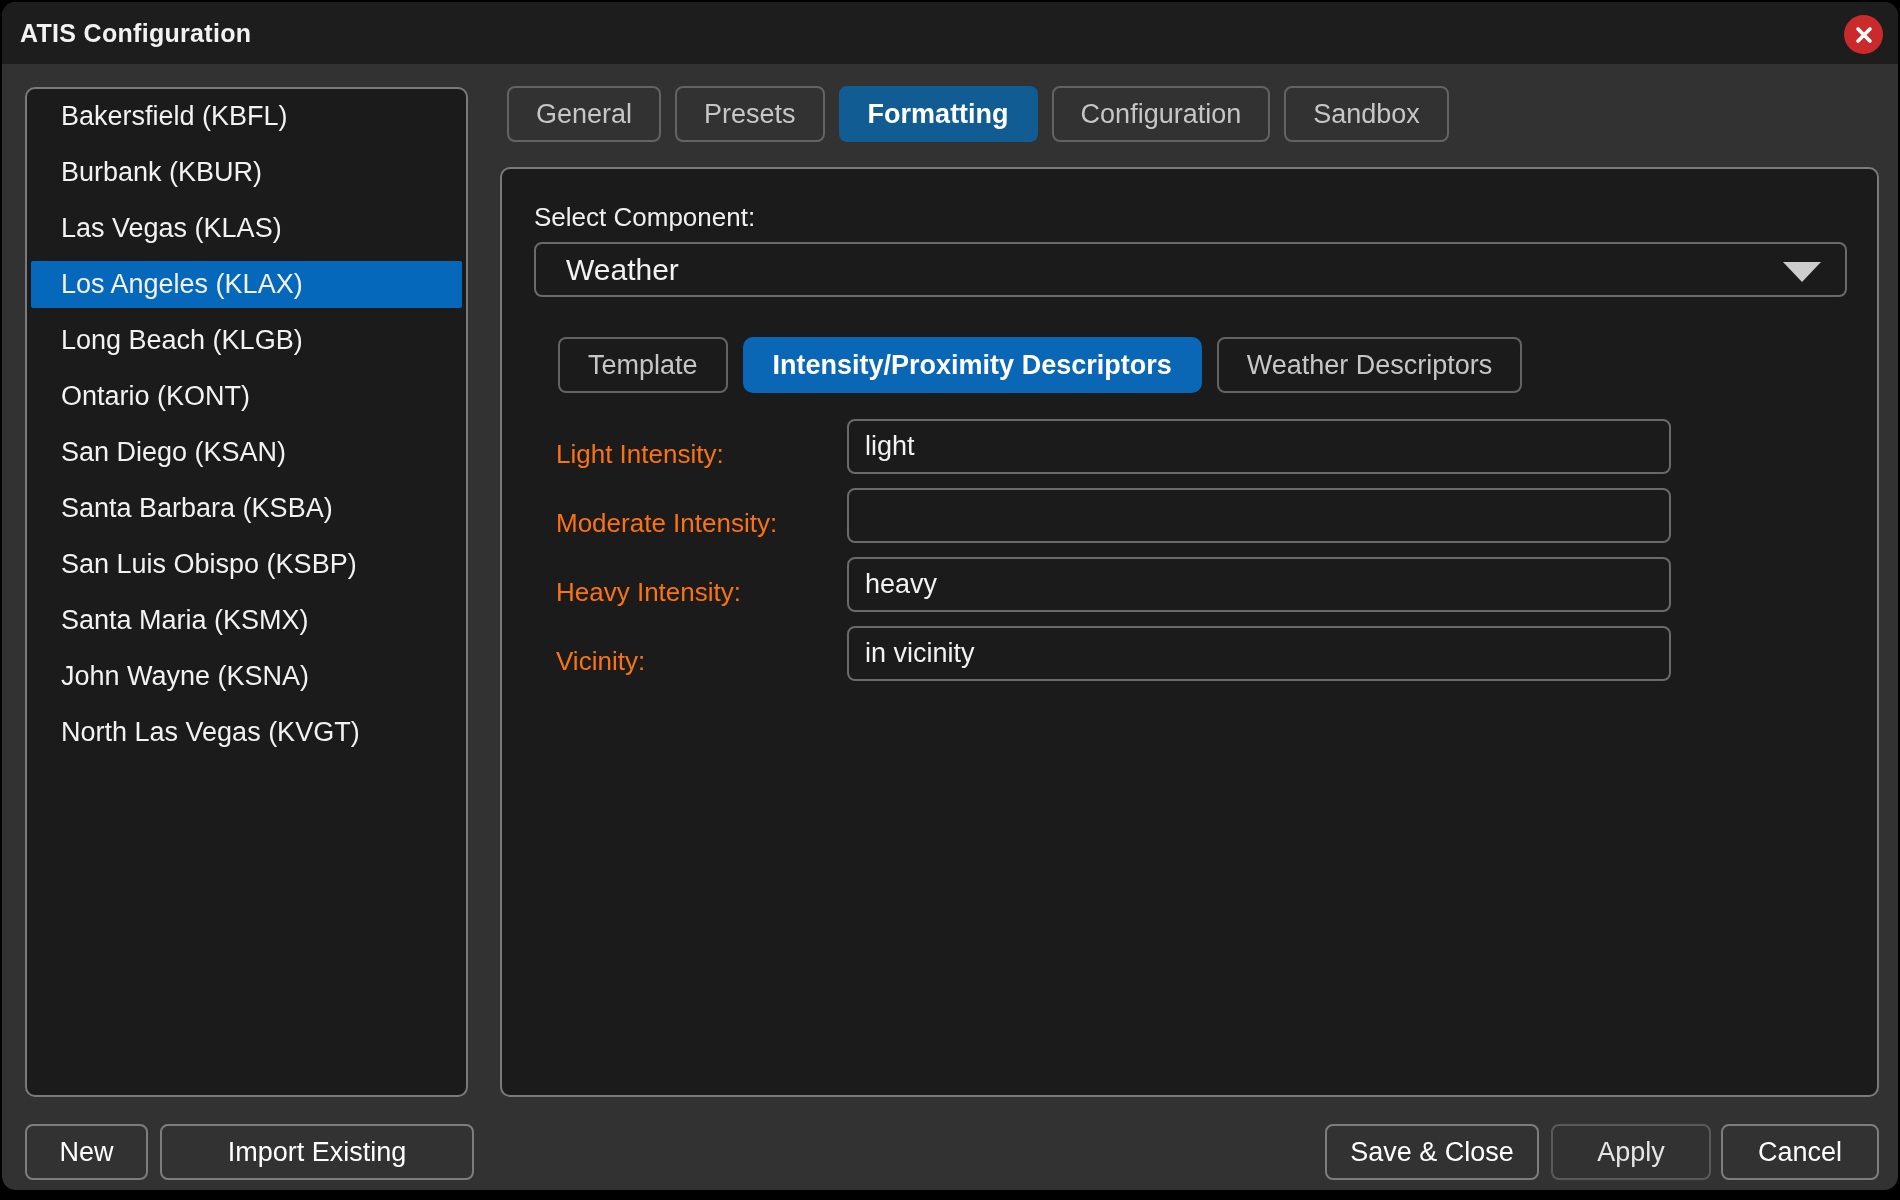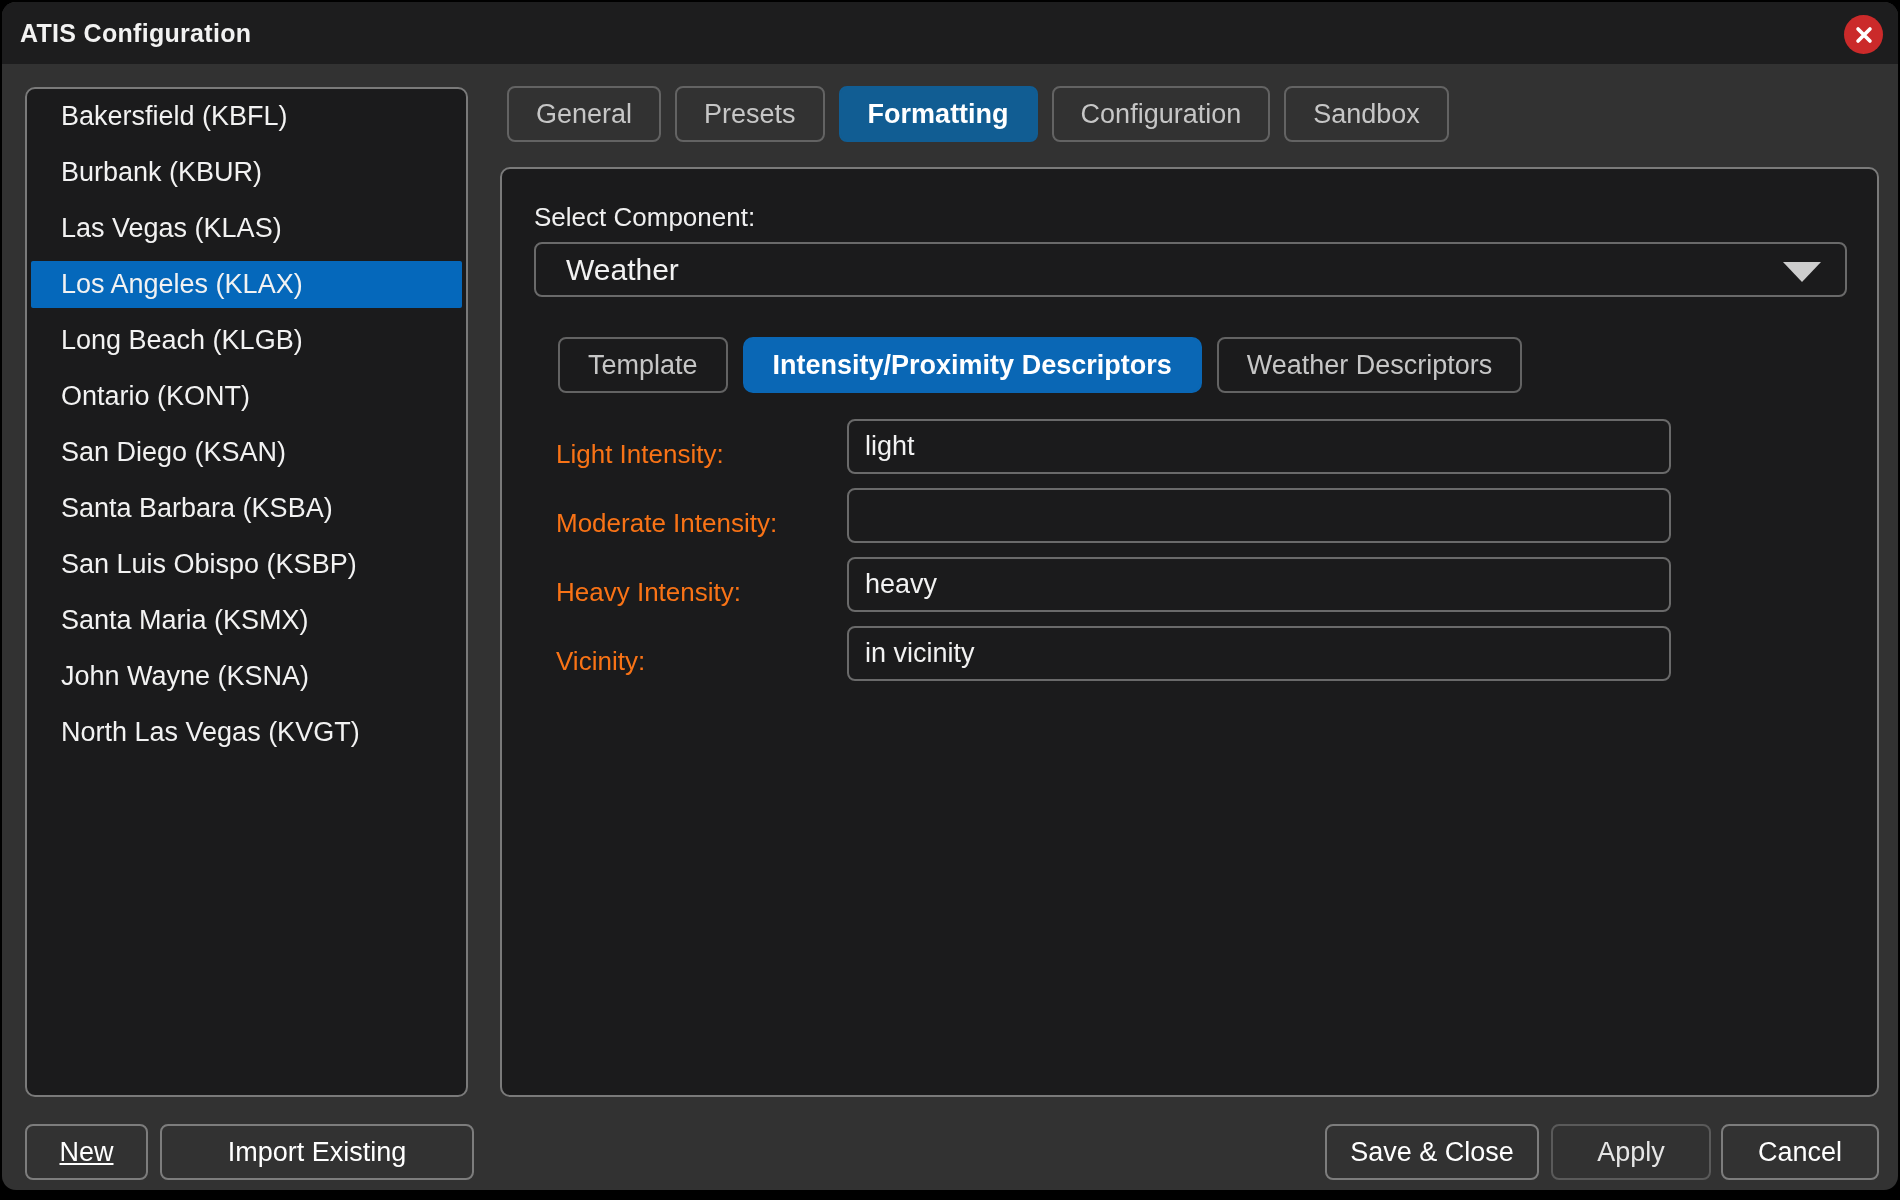--- a/index.html
+++ b/index.html
@@ -32,21 +32,21 @@
   .subtab{height:56px;box-sizing:border-box;border:2px solid #636363;border-radius:8px;background:transparent;color:#c6c6c6;font-size:27px;display:flex;align-items:center;padding:0 28px;cursor:pointer;white-space:nowrap;}
   .subtab.active{background:#0a67b5;border-color:#0a67b5;color:#fff;font-weight:700;border-radius:10px;}
 
   .fields{position:absolute;left:0;top:250px;right:0;}
   .field-row{position:relative;height:55px;margin-bottom:14px;}
   .field-label{position:absolute;left:54px;top:8px;height:55px;display:flex;align-items:center;font-size:26px;color:#f97316;white-space:nowrap;}
   .field-input{position:absolute;left:324px;top:0;width:824px;height:55px;box-sizing:border-box;background:transparent;border:2px solid #6a6a6a;border-radius:8px;color:#f2f2f2;font-size:27px;padding:0 16px;font-family:"Liberation Sans","DejaVu Sans",sans-serif;outline:none;margin-left:21px;}
 
   
   .btn{position:absolute;top:1122px;height:56px;box-sizing:border-box;border:2px solid #7d7d7d;border-radius:8px;background:transparent;color:#ffffff;font-size:27px;display:flex;align-items:center;justify-content:center;cursor:pointer;white-space:nowrap;}
-  .btn-new{left:23px;width:123px;text-decoration:underline;}
+  .btn-new{left:23px;width:123px;}
   .btn-import{left:158px;width:314px;}
   .btn-save{left:1323px;width:214px;}
   .btn-apply{left:1549px;width:160px;color:#e5e5e5;border-color:#5a5a5a;cursor:default;}
   .btn-cancel{left:1719px;width:158px;}
 </style>
 </head>
 <body>
 
 <div class="stage">
   <div class="window">

